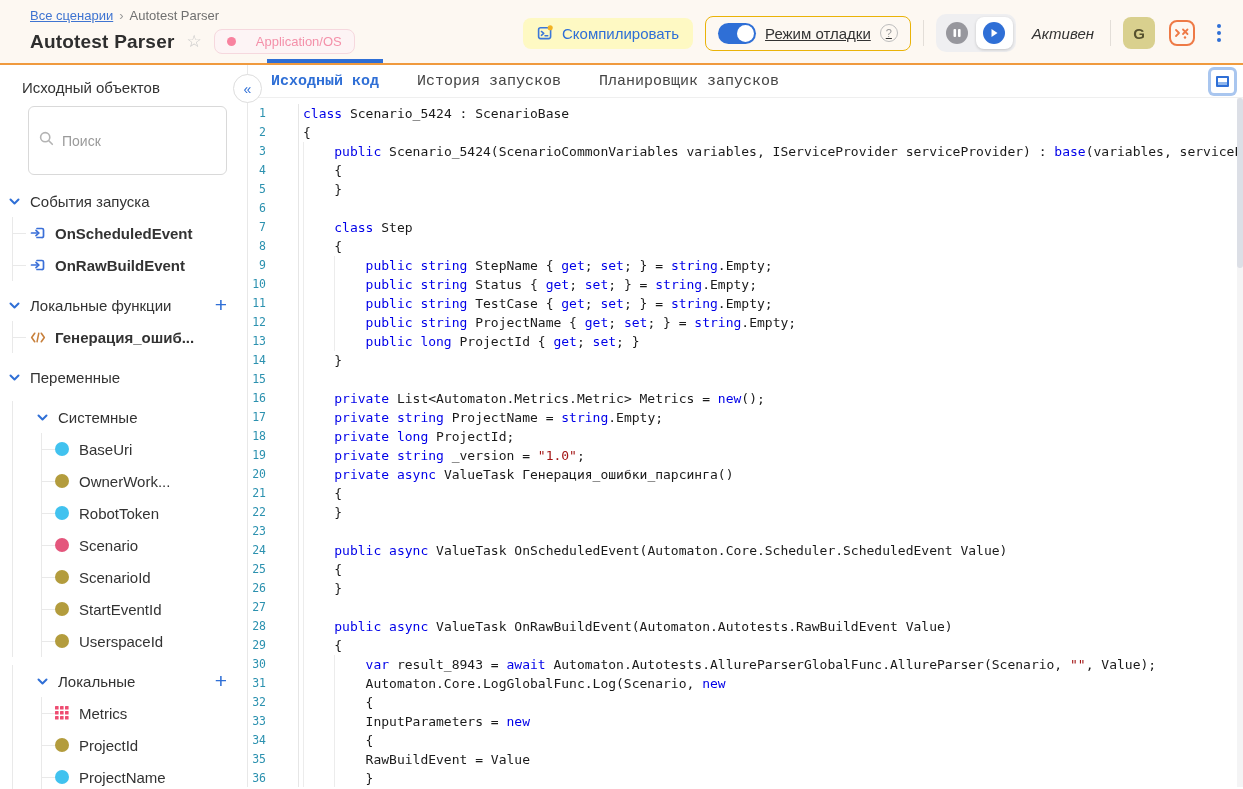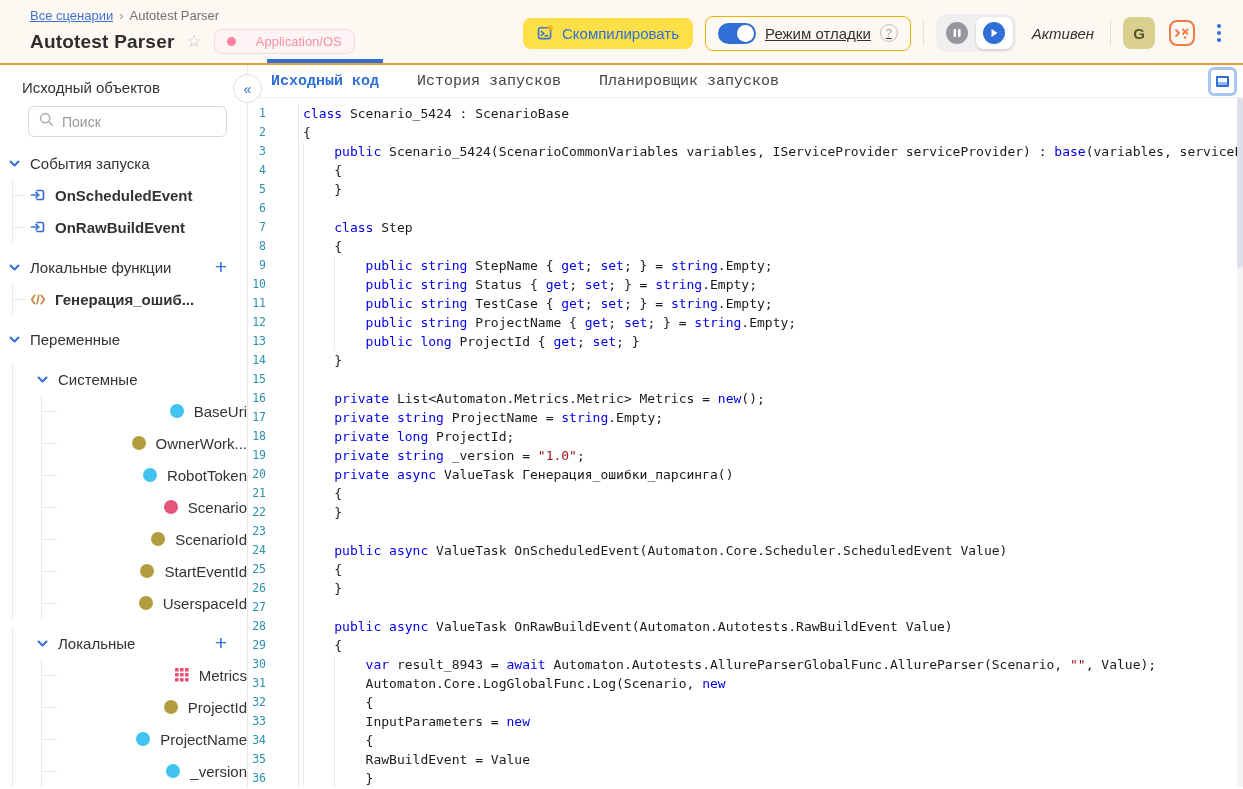--- a/index.html
+++ b/index.html
@@ -14,21 +14,21 @@
   .bc-link { color:#3f74d1; text-decoration:underline; cursor:pointer; }
   .bc-sep { color:#999; }
   .bc-cur { color:#707070; }
   .titlerow { display:flex; align-items:center; gap:12px; margin-top:6px; }
   .page-title { font-size:19px; font-weight:bold; color:#2e2e2e; letter-spacing:.2px; }
   .star { color:#c6c6c6; font-size:17px; cursor:pointer; }
   .badge { display:flex; align-items:center; gap:20px; border:1px solid #f6d8de;
     background:#fdf4f5; border-radius:8px; padding:4px 12px; font-size:13px; color:#f490a9; }
   .badge-dot { width:9px; height:9px; border-radius:50%; background:#f8829f; }
   .hright { margin-left:auto; display:flex; align-items:center; gap:12px; margin-top:6px; }
-  .btn-compile { display:flex; align-items:center; gap:9px; background:#fde047;
+  .btn-compile { display:flex; align-items:center; gap:9px; background:#fef9c3;
     border:none; border-radius:8px; padding:7px 14px; font-size:15px; color:#2f6fd6;
     font-family:inherit; cursor:pointer; }
   .debug-box { display:flex; align-items:center; gap:9px; border:1px solid #eab308;
     background:#fdf8f2; border-radius:8px; padding:6px 12px;text-decoration:underline; }
   .toggle { width:38px; height:21px; border-radius:11px; background:#2f6fd6; position:relative; cursor:pointer; }
   .toggle .knob { position:absolute; right:2px; top:2px; width:17px; height:17px; border-radius:50%; background:#fff; }
   .debug-label { font-size:15px; color:#333; }
   .qmark { width:18px; height:18px; border-radius:50%; border:1.5px solid #bdbdbd; color:#9a9a9a;
     font-size:11px; display:flex; align-items:center; justify-content:center; cursor:pointer; }
   .vdiv { width:1px; height:26px; background:#e3ded8; }
@@ -50,39 +50,39 @@
   .body { display:flex; height:722px; position:relative; }
 
   
   .sidebar { width:248px; border-right:1px solid #e8e8e8; background:#fff; position:relative; flex:none; }
   .sb-head { display:flex; align-items:center; justify-content:space-between; padding:14px 10px 6px 22px; }
   .sb-title { font-size:15px; color:#333; }
   .collapse-btn { position:absolute; right:-15px; top:9px; width:29px; height:29px; border-radius:50%;
     background:#fff; border:1px solid #ddd; color:#2f6fd6; font-size:14px; display:flex;
     align-items:center; justify-content:center; cursor:pointer; z-index:6; }
   .searchbox { margin:4px 20px 10px 28px; border:1px solid #d9d9d9; border-radius:6px;
-    display:flex; align-items:center; gap:8px; padding:5px 10px; }
+    display:flex; align-items:center; gap:8px; padding:24px 10px; }
   .searchbox input { border:none; outline:none; font-size:14px; width:130px; color:#333;
     font-family:inherit; background:transparent; }
   .searchbox input::placeholder { color:#9a9a9a; }
   .tree { margin-top:10px; }
   .trow { height:32px; display:flex; align-items:center; gap:9px; font-size:15px; color:#333;
     position:relative; cursor:pointer; background-repeat:no-repeat; }
   .trow .lbl { white-space:nowrap; overflow:hidden; }
   .trow.section { font-size:15px; }
   .trow.section.gap { margin-top:8px; }
   .trow.s0 { padding-left:8px; }
   .trow.i0 { padding-left:30px;
     background-image:linear-gradient(#e9e9e9,#e9e9e9),linear-gradient(#e9e9e9,#e9e9e9);
     background-size:1px 100%,13px 1px; background-position:12px 0,13px 16px;font-weight:bold; }
   .trow.s1 { padding-left:36px;
     background-image:linear-gradient(#e9e9e9,#e9e9e9); background-size:1px 100%; background-position:12px 0; }
-  .trow.i1 { padding-left:82px;
+  .trow.i1 { padding-left:54px;
     background-image:linear-gradient(#e9e9e9,#e9e9e9),linear-gradient(#e9e9e9,#e9e9e9),linear-gradient(#e9e9e9,#e9e9e9);
-    background-size:1px 100%,1px 100%,15px 1px; background-position:12px 0,41px 0,42px 16px;justify-content:flex-end; }
+    background-size:1px 100%,1px 100%,15px 1px; background-position:12px 0,41px 0,42px 16px; }
   .chev { display:flex; flex:none; }
   .plus { margin-left:auto; margin-right:20px; color:#2f6fd6; font-size:21px; font-weight:normal;
     line-height:20px; cursor:pointer; }
   .dot { width:14px; height:14px; border-radius:50%; flex:none; }
   .sb-icon { width:16px; height:16px; flex:none; display:flex; align-items:center; justify-content:center; }
 
   
   .main { flex:1; display:flex; flex-direction:column; position:relative; min-width:0; }
   .tabbar { height:33px; display:flex; align-items:center; padding-left:21px; gap:34px;
     border-bottom:1px solid #efefef; position:relative; background:#fff; }

